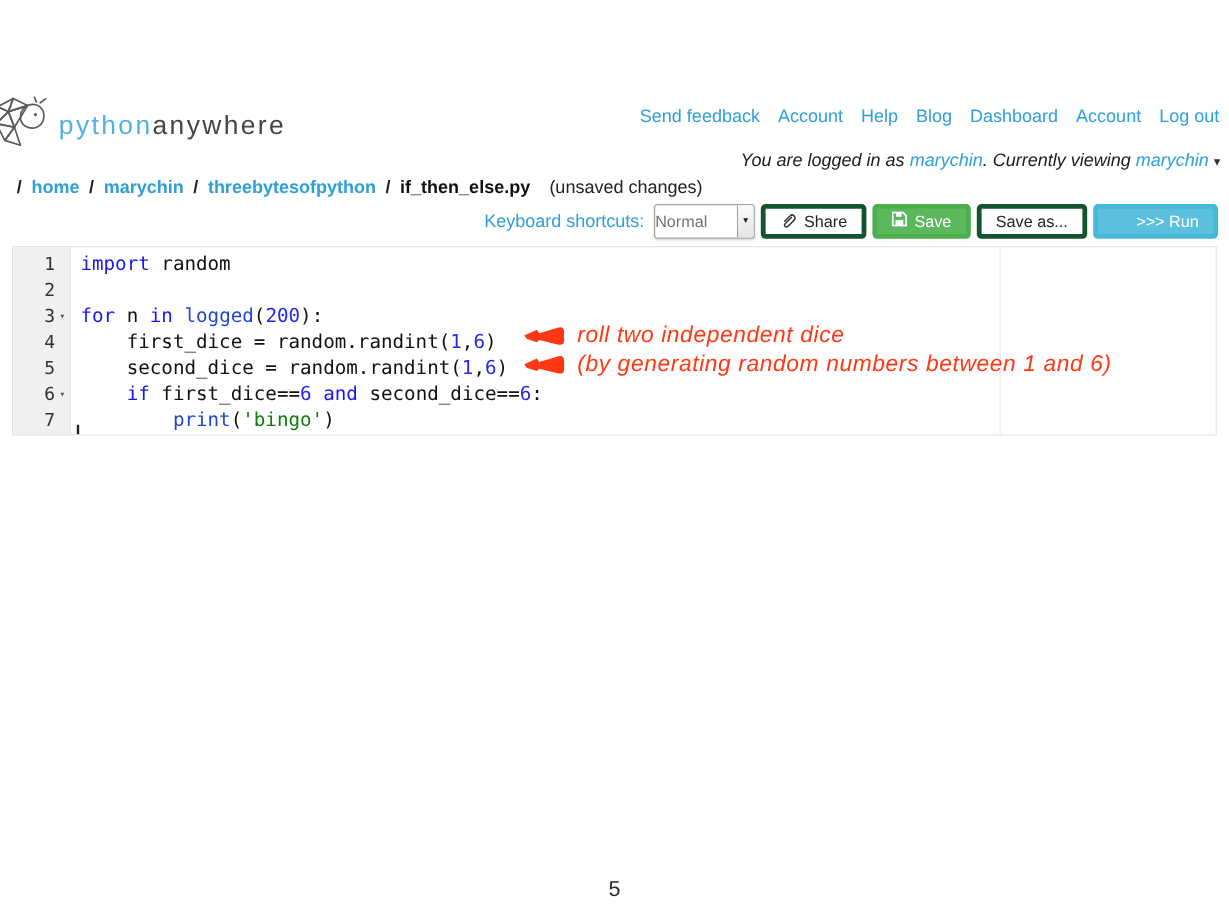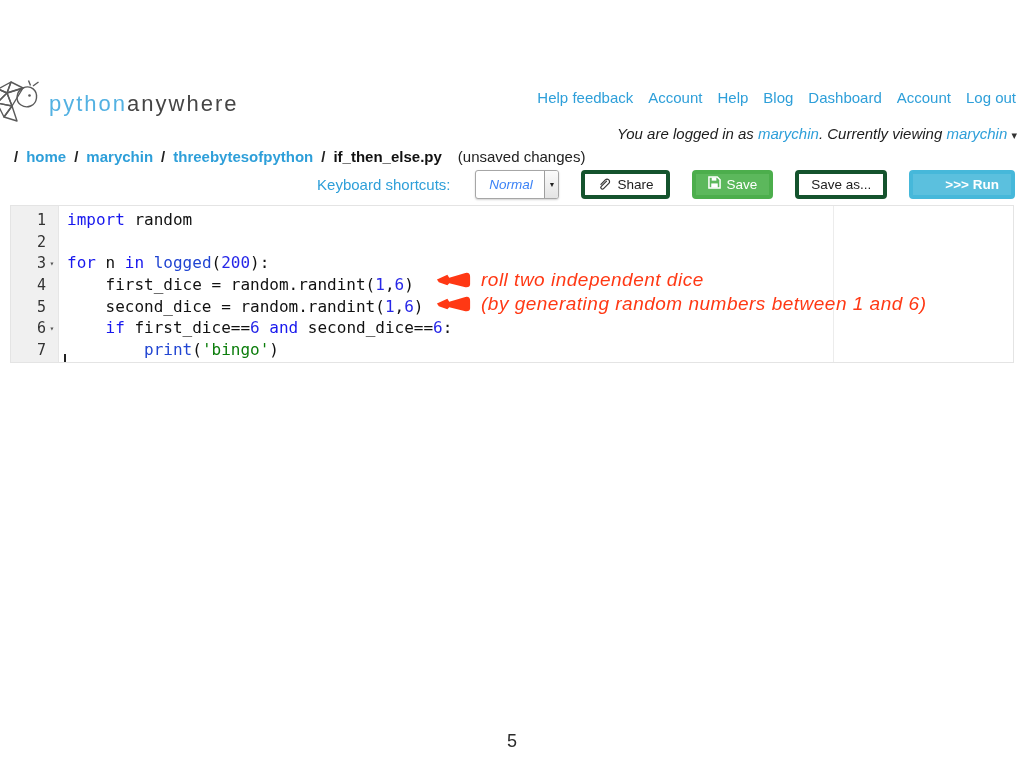--- a/index.html
+++ b/index.html
@@ -21,34 +21,34 @@
   .status .caret{font-style:normal;font-size:11px;color:#333;}
 
   
   .breadcrumb{position:absolute;left:14px;top:148px;font-size:15px;font-weight:bold;
               display:flex;gap:8px;align-items:baseline;color:#222;}
   .breadcrumb a{color:var(--link-blue,#2e9fd9);}
   .breadcrumb .current{color:#111;}
   .breadcrumb .unsaved{font-weight:normal;color:#222;margin-left:8px;}
 
   
-  .toolbar{position:absolute;right:9px;top:169px;display:flex;gap:22px;align-items:center;height:30px;}
+  .toolbar{position:absolute;right:9px;top:169px;display:flex;gap:5px;align-items:center;height:30px;}
   .kb-label{color:var(--link-blue,#2e9fd9);font-size:15px;margin-right:3px;}
   .select{position:relative;width:84px;height:29px;background:#fff;border:1px solid #a6a6a6;
           border-radius:3px;box-sizing:border-box;box-shadow:0 1px 2px rgba(0,0,0,.18);cursor:pointer;}
-  .select-value{position:absolute;left:0;right:13px;top:0;bottom:0;text-align:center;
-                line-height:27px;font-size:13.5px;color:#3b82f6;font-style:italic;}
+  .select-value{position:absolute;left:0;right:13px;top:0;bottom:0;text-align:left;
+                line-height:27px;font-size:13.5px;color:#737373;}
   .select-caret{position:absolute;right:0;top:0;bottom:0;width:13px;border-left:1px solid #9e9e9e;
                 display:flex;align-items:center;justify-content:center;font-size:7px;color:#222;
                 background:linear-gradient(#fbfbfb,#e4e4e4);border-radius:0 2px 2px 0;}
   .btn{height:29px;padding:0 12px;border-radius:4px;border:4px solid #14532d;background:#fff;
        font-family:"Liberation Sans",sans-serif;font-size:13.5px;color:#222;display:flex;
        align-items:center;gap:6px;cursor:pointer;}
   .btn-save{background:var(--save-green,#5cb85c);border-color:var(--save-green-border,#4cae4c);color:#fff;}
-  .btn-run{background:var(--run-blue,#5bc0de);border-color:var(--run-blue-border,#46b8da);color:#fff;font-weight:bold;padding-left:32px;}
+  .btn-run{background:var(--run-blue,#5bc0de);border-color:var(--run-blue-border,#46b8da);color:#fff;font-weight:normal;padding-left:32px;}
 
   
   .editor{position:absolute;left:10px;top:205px;width:1004px;height:158px;background:#fff;
           border:1px solid #e4e4e4;box-sizing:border-box;overflow:hidden;}
   .gutter{position:absolute;left:0;top:0;bottom:0;width:48px;background:var(--gutter-bg,#f0f0f0);
           border-right:1px solid #e6e6e6;padding-top:3px;box-sizing:border-box;}
   .gutter-row{height:21.7px;display:flex;justify-content:flex-end;align-items:center;
               font-family:"DejaVu Sans Mono",monospace;font-size:15px;color:#333;}
   .gutter-row .num{text-align:right;}
   .gutter-row .fold{width:12px;font-size:8px;color:#555;text-align:center;}
@@ -91,21 +91,21 @@
       <path d="M12 14 L28 9 L17 27 Z"></path>
       <path d="M28 9 C36 5.5 42.5 11.5 41.5 19 C40.5 27 32 30 26 26 C20 22 21 12.5 28 9 Z"></path>
       <circle cx="34.5" cy="16.5" r="1.3" fill="#5a5a5a" stroke="none"></circle>
       <path d="M35.5 6.5 L33.5 1.5 M38 7 L43.5 3"></path>
     </svg>
   </span>
   <span class="logo-text"><span class="logo-python">python</span><span class="logo-anywhere">anywhere</span></span>
 </a>
 
 <div class="nav">
-  <a>Help feedback</a>
+  <a>Send feedback</a>
   <a>Account</a>
   <a>Help</a>
   <a>Blog</a>
   <a>Dashboard</a>
   <a>Account</a>
   <a>Log out</a>
 </div>
 
 <div class="status"><span>You are logged in as </span><a>marychin</a><span>. Currently viewing </span><a>marychin</a> <span class="caret">▾</span></div>
 

